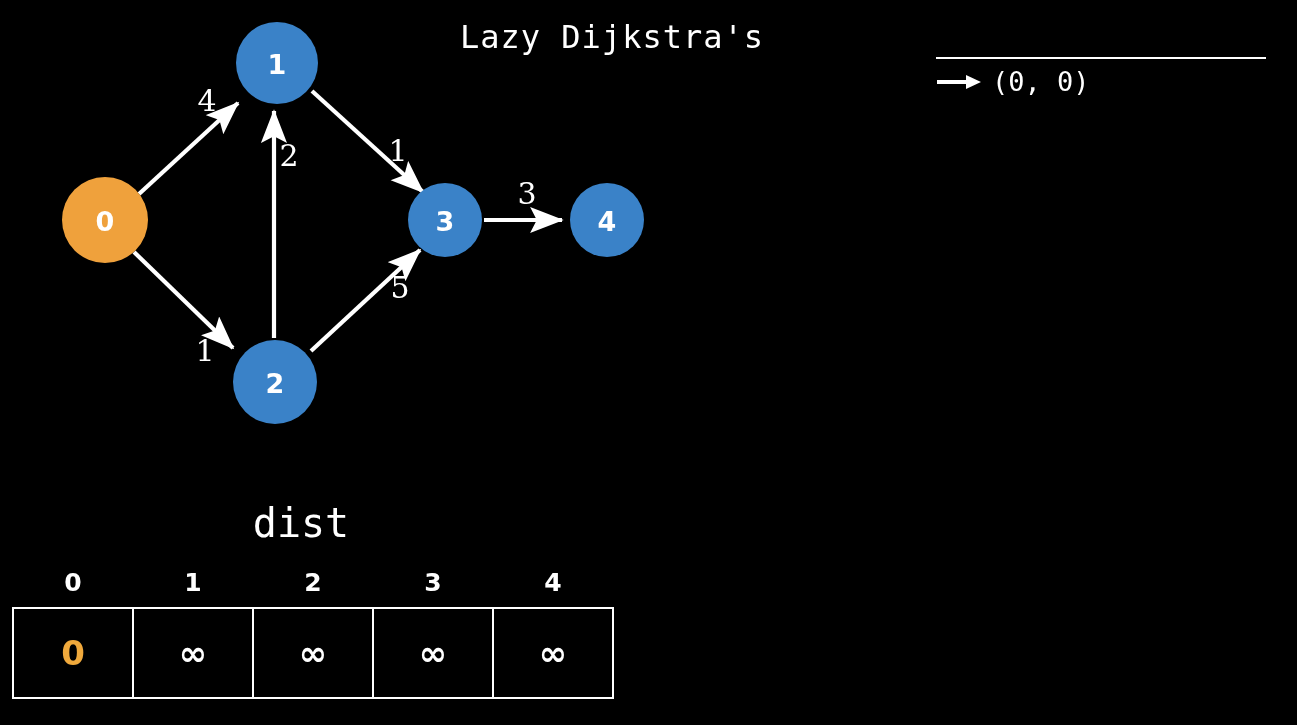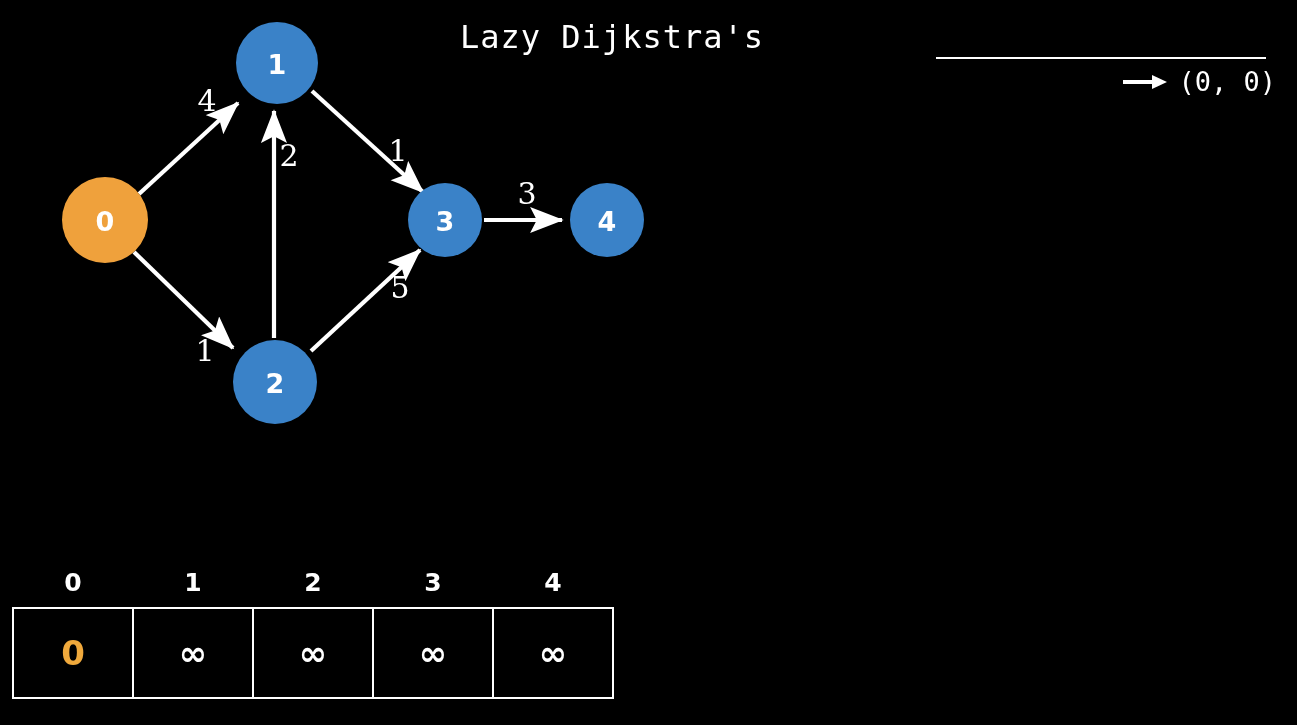--- a/index.html
+++ b/index.html
@@ -67,21 +67,21 @@
   }
   .legend-rule {
     height: 2px;
     background: #ffffff;
     margin: 5px 0 7px 0;
     width: 330px;
   }
   .legend-entry {
     display: flex;
     align-items: center;
-    justify-content: flex-end;
+    justify-content: flex-start;
     gap: 10px;
   }
   .legend-entry svg { display: block; }
   .legend-pair {
     font-family: "DejaVu Sans Mono", monospace;
     font-size: 27px;
     color: #ffffff;
     white-space: nowrap;
   }
   .dist-title {
@@ -197,20 +197,21 @@
       <span>
         <svg width="46" height="20" viewBox="0 0 46 20">
           <line x1="1" y1="10" x2="32" y2="10" stroke="#ffffff" stroke-width="4"></line>
           <path d="M30,3 L45,10 L30,17 z" fill="#ffffff"></path>
         </svg>
       </span>
       <span class="legend-pair">(0, 0)</span>
     </div>
   </div>
 
+  <div class="dist-title">dist</div>
 
   <div class="dist-wrap">
     <table class="dist-table">
       <thead>
         <tr>
           <th>0</th>
           <th>1</th>
           <th>2</th>
           <th>3</th>
           <th>4</th>

